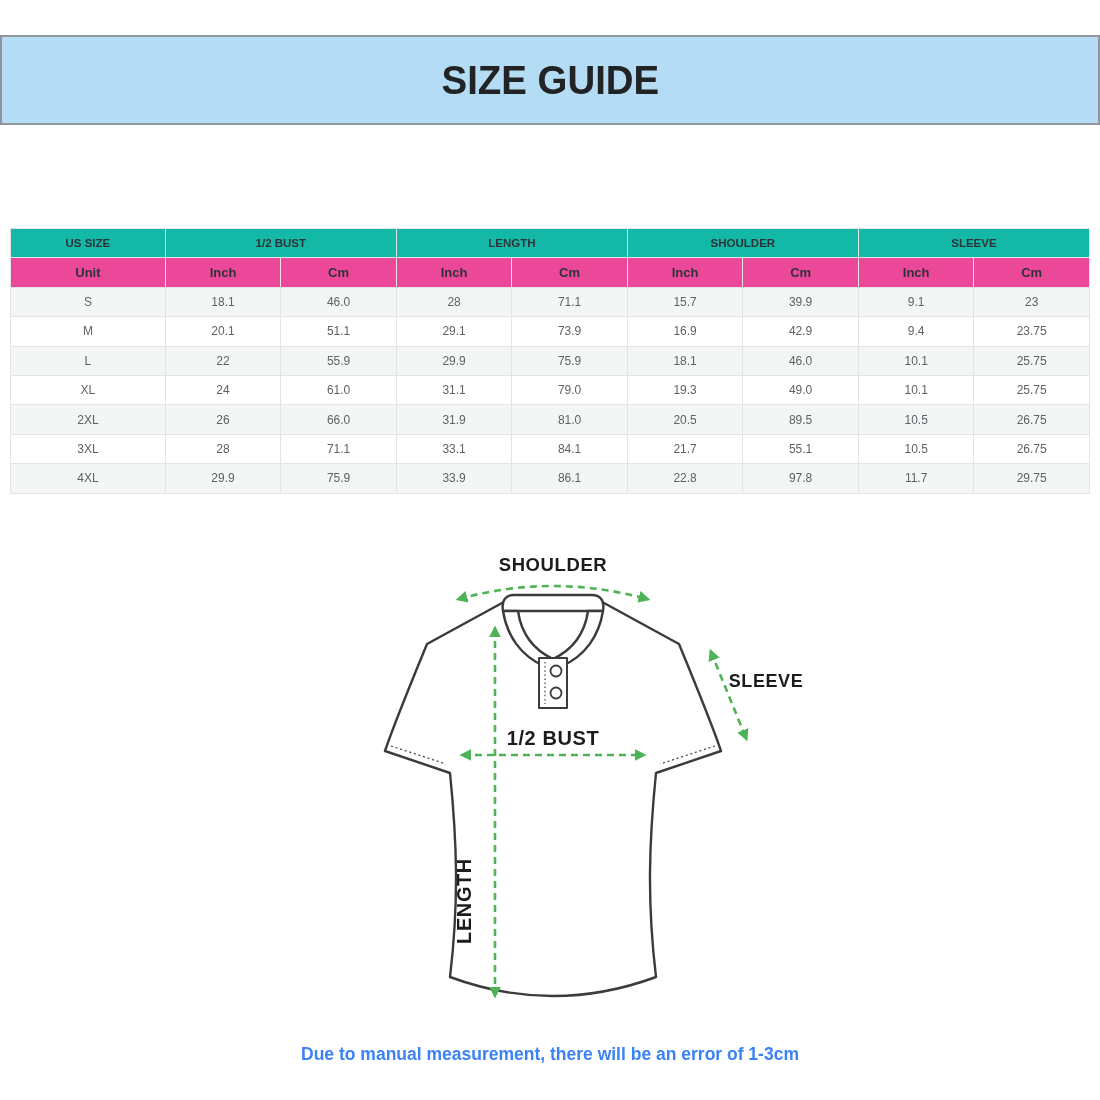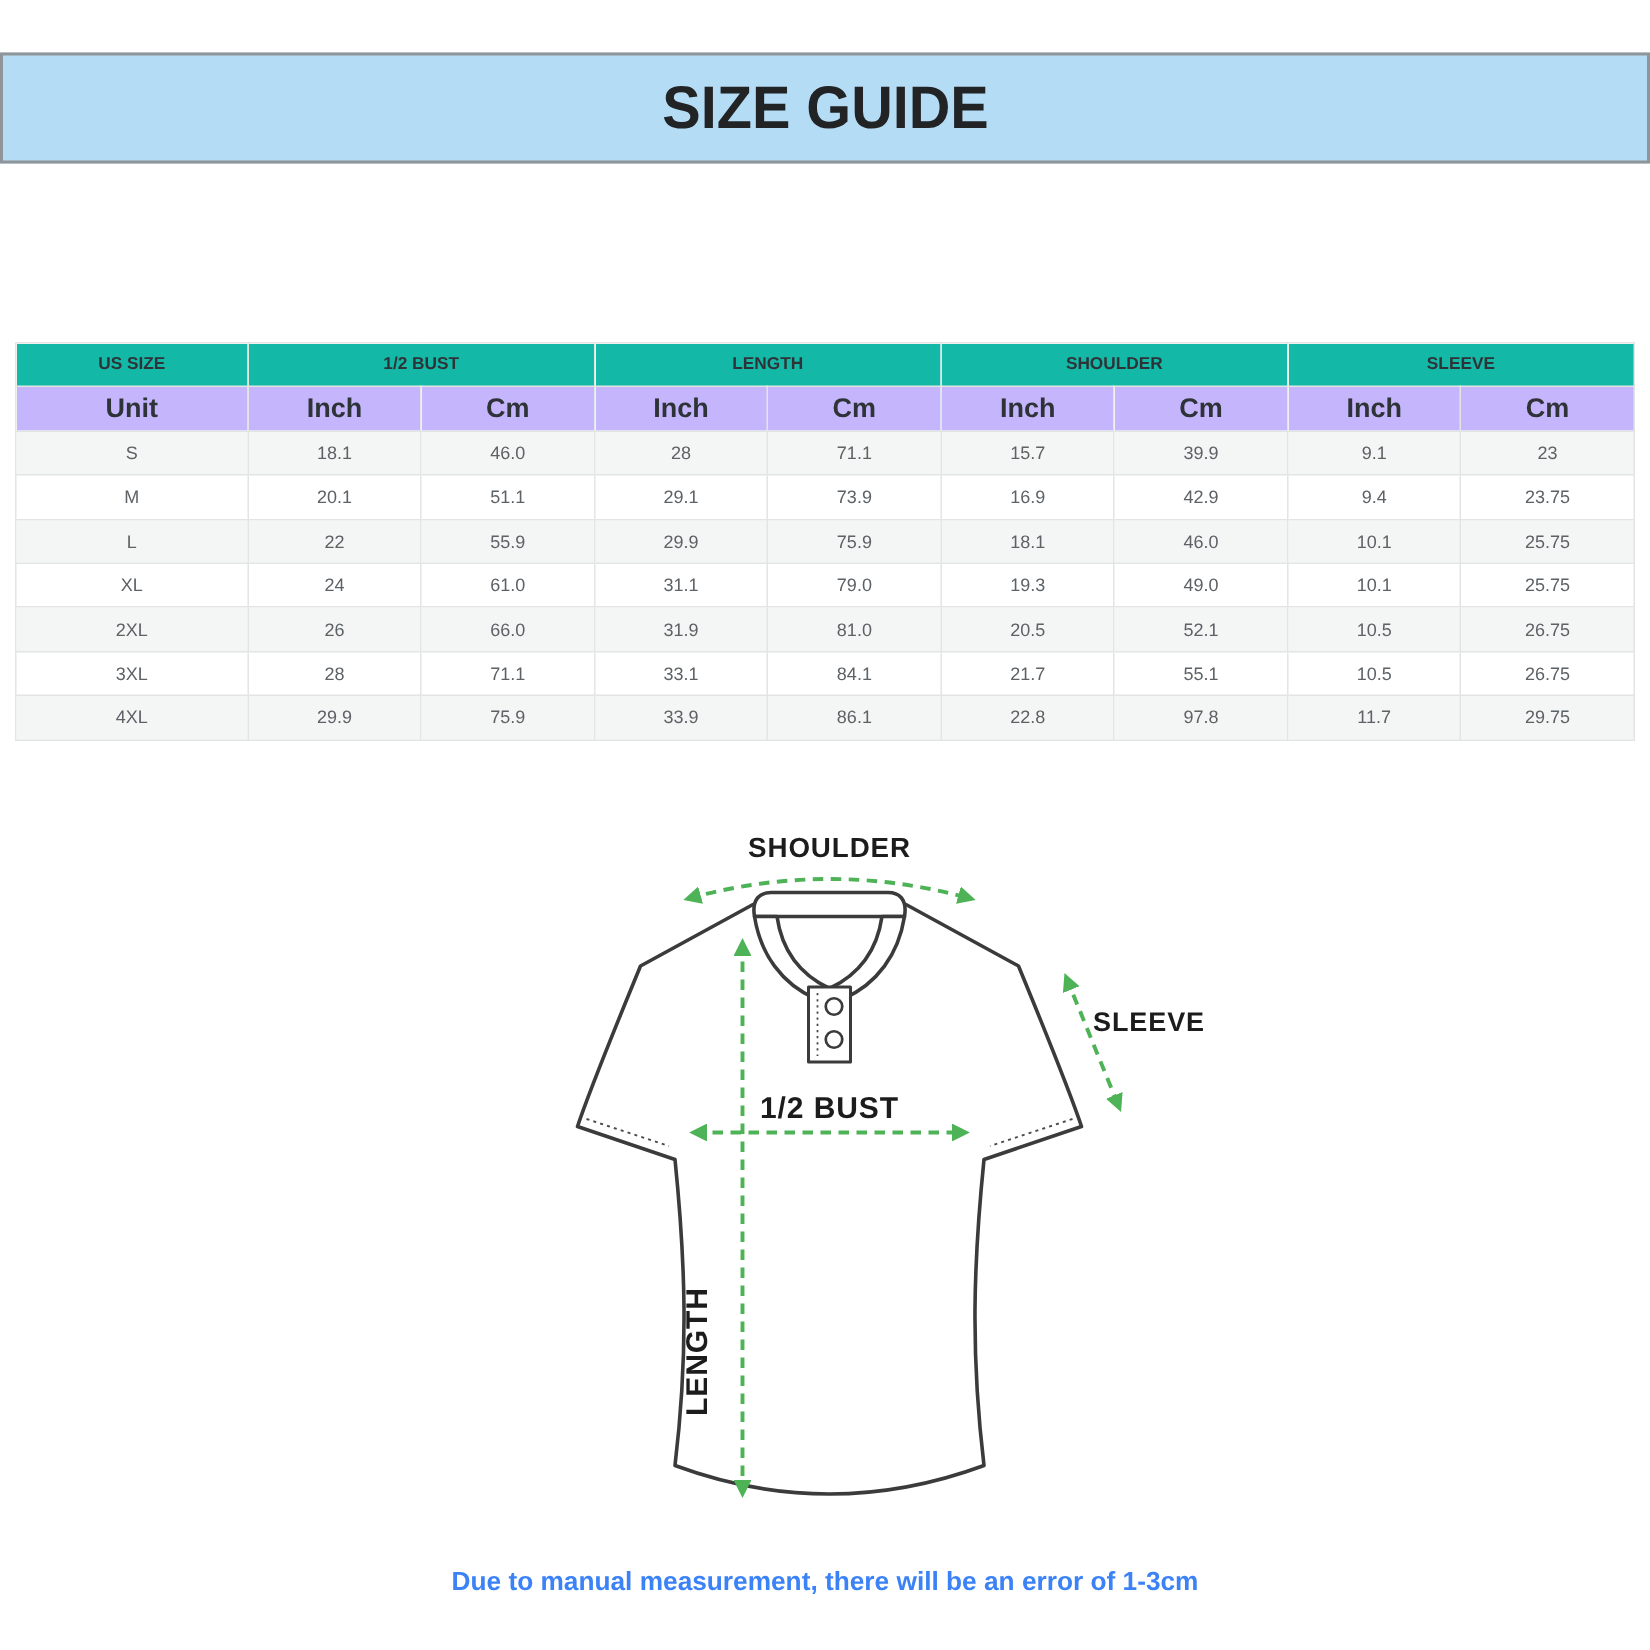--- a/index.html
+++ b/index.html
@@ -5,21 +5,21 @@
   html,body { margin:0; padding:0; }
   body {
     width:1100px; height:1100px; position:relative;
     background:#ffffff;
     font-family:"Liberation Sans", sans-serif;
     overflow:hidden;
   }
 
   
   .banner {
-    position:absolute; left:0; top:35px; width:1100px; height:74px;
+    position:absolute; left:0; top:35px; width:1100px; height:90px;
     background:#b5dcf5; border:2px solid #8f9598; box-sizing:border-box;
     display:flex; align-items:center; justify-content:center;
   }
   .banner h1 {
     margin:0; font-size:40px; font-weight:800; color:#212325;
     letter-spacing:0px; transform:scaleX(0.96);
   }
 
   
   .size-table {
@@ -28,21 +28,21 @@
     font-size:12px;
   }
   .size-table th, .size-table td {
     border:1px solid #e2e5e3; text-align:center; vertical-align:middle;
     height:28.4px; padding:0; overflow:hidden;
   }
   .size-table thead tr.group-row th {
     background:#14b8a6; color:#2e3337; font-weight:bold; font-size:11.5px;
   }
   .size-table thead tr.unit-row th {
-    background:#c4b5fd; color:#2e3337; font-weight:bold; font-size:18px;
+    background:#ec4899; color:#2e3337; font-weight:bold; font-size:13px;
   }
   .size-table tbody td { color:#5d6266; background:#ffffff; font-size:12px; }
   .size-table tbody tr:nth-child(odd) td { background:#f4f6f5; }
 
   
   .diagram-svg { position:absolute; left:330px; top:545px; width:480px; height:478px; }
   .diagram-label {
     font-family:"Liberation Sans", sans-serif; font-weight:bold;
     fill:#1c1c1c; letter-spacing:0.6px;
   }
@@ -137,21 +137,21 @@
         <td>10.1</td>
         <td>25.75</td>
       </tr>
       <tr>
         <td>2XL</td>
         <td>26</td>
         <td>66.0</td>
         <td>31.9</td>
         <td>81.0</td>
         <td>20.5</td>
-        <td>52.1</td>
+        <td>89.5</td>
         <td>10.5</td>
         <td>26.75</td>
       </tr>
       <tr>
         <td>3XL</td>
         <td>28</td>
         <td>71.1</td>
         <td>33.1</td>
         <td>84.1</td>
         <td>21.7</td>

